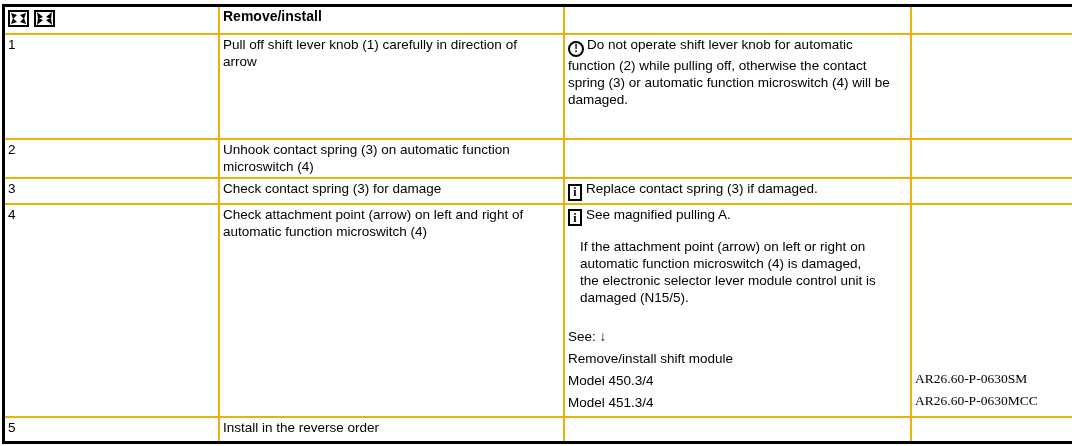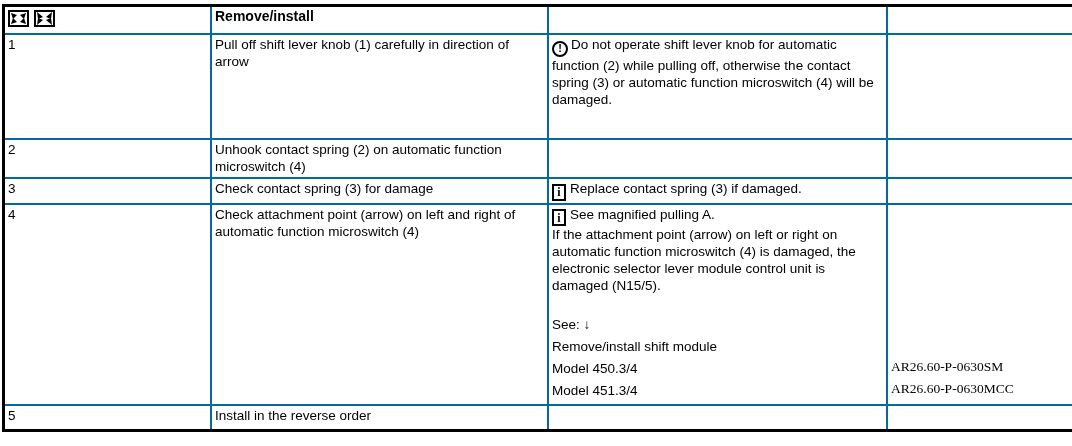--- a/index.html
+++ b/index.html
@@ -1,34 +1,34 @@
 <!DOCTYPE html>
 <html><head>
 <meta charset="utf-8">
 <style>
   html,body{margin:0;padding:0;background:#fff;}
   body{width:1072px;height:446px;font-family:"Liberation Sans",sans-serif;color:#000;overflow:hidden;}
   table.proc{border-collapse:collapse;table-layout:fixed;width:1038px;margin:4px 0 0 2px;border:3px solid #000;}
-  td{border:2px solid #0369a1;vertical-align:top;padding:1px 12px 2px 3px;font-size:13.5px;line-height:17px;overflow:hidden;}
+  td{border:2px solid #eab308;vertical-align:top;padding:1px 20px 2px 3px;font-size:13.5px;line-height:17px;overflow:hidden;}
   td.c1{width:190px;}
   td.c2{width:320px;}
   td.c3{width:322px;}
   td.c4{width:182px;font-family:Liberation Serif, serif;}
   .section-title{font-weight:bold;font-size:14px;}
   .instr{display:inline;}
   .stepnum{font-size:13.5px;}
   .icon-row{display:inline-flex;gap:5px;align-items:center;padding-top:2px;}
   .sym{display:inline-block;vertical-align:middle;}
   .circle-icon{display:inline-flex;width:12px;height:12px;border:2px solid #000;border-radius:50%;
     align-items:center;justify-content:center;font-weight:bold;font-size:11px;line-height:11px;
     vertical-align:-3px;margin-right:3px;flex:0 0 auto;}
   .square-icon{display:inline-flex;width:10px;height:13px;border:2px solid #000;
     align-items:center;justify-content:center;font-weight:bold;font-size:12px;line-height:12px;
     font-family:"Liberation Serif",serif;vertical-align:-3px;margin-right:4px;flex:0 0 auto;}
-  .note-para{margin:0;}
+  .note-para{margin:12px;}
   .see-line{margin-top:20px;line-height:22px;}
   .link-line{line-height:22px;}
   .ref-cell{vertical-align:bottom;padding-bottom:4px;}
   .ref-line{line-height:22px;white-space:nowrap;}
   tr.r-hdr{height:25px;} tr.r1{height:105px;} tr.r2{height:35px;} tr.r-chk{height:27px;}
   tr.r3{height:24px;} tr.r4{height:188px;} tr.r5{height:25px;}
 </style>
 </head>
 <body>
 
@@ -78,21 +78,21 @@
           </span><span>Do not operate shift lever knob for automatic function (2) while pulling off, otherwise the contact spring (3) or automatic function microswitch (4) will be damaged.</span>
     </td>
     <td class="c4"></td>
   </tr>
 
   <tr class="r2">
     <td class="c1">
       <span class="stepnum">2</span>
     </td>
     <td class="c2">
-      <span class="instr">Unhook contact spring (2) on automatic function microswitch (4)</span>
+      <span class="instr">Unhook contact spring (3) on automatic function microswitch (4)</span>
     </td>
     <td class="c3"></td>
     <td class="c4"></td>
   </tr>
 
 
   <tr class="r3">
     <td class="c1">
       <span class="stepnum">3</span>
     </td>

